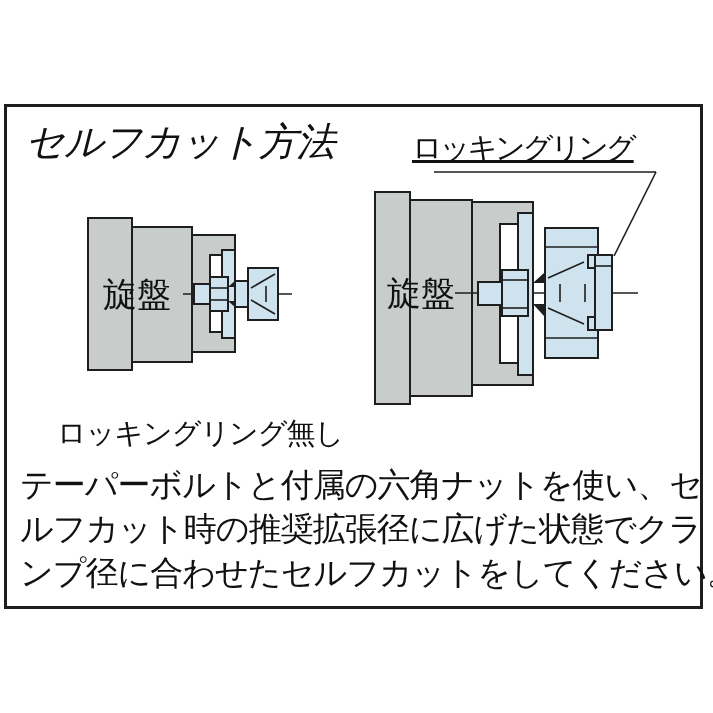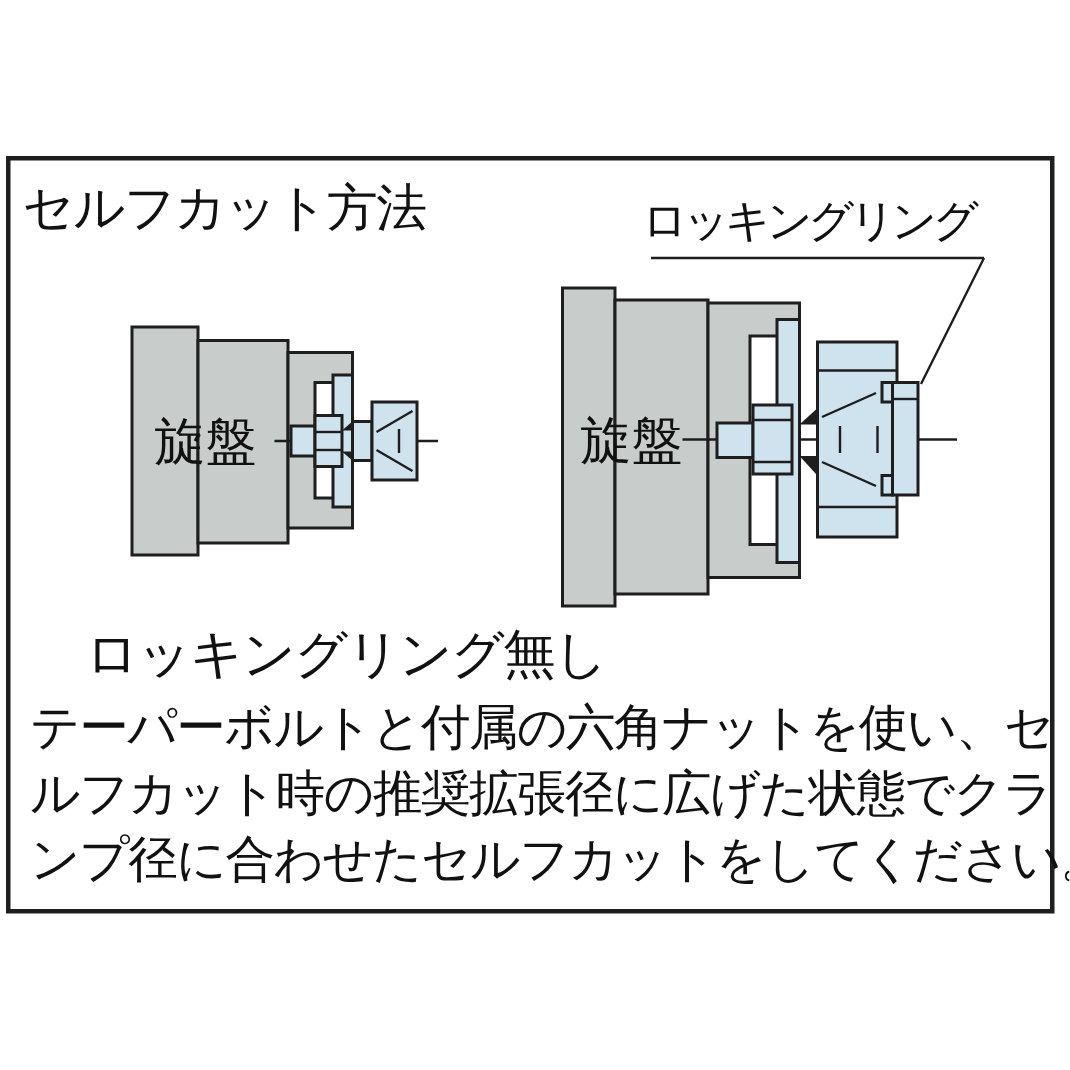--- a/index.html
+++ b/index.html
@@ -8,28 +8,28 @@
     background: var(--background, #fff);
     font-family: "Liberation Sans", "DejaVu Sans", sans-serif;
     color:#111;
   }
   .frame {
     position:absolute; left:4px; top:104px; width:699px; height:505px;
     border:3px solid var(--line-black, #1e1e1e); background:#fff;
     box-sizing:border-box;
   }
   .title {
-    position:absolute; left:15px; top:122px; font-size:34px; line-height:1;
-    letter-spacing:-1px; white-space:nowrap;
+    position:absolute; left:25px; top:122px; font-size:39px; line-height:1;
+    letter-spacing:-1px; white-space:nowrap;font-style:italic;
   }
   .ring-label {
-    position:absolute; left:428px; top:133px; font-size:30px; line-height:1;
-    letter-spacing:-3px; white-space:nowrap;
+    position:absolute; left:412px; top:133px; font-size:30px; line-height:1;
+    letter-spacing:-3px; white-space:nowrap;text-decoration:underline;
   }
-  .caption { position:absolute; top:419px; font-size:35px; line-height:1;
+  .caption { position:absolute; top:419px; font-size:29px; line-height:1;
     letter-spacing:-1px; white-space:nowrap; }
   .caption.left  { left:57px; }
   .caption.right { left:367px; }
   .body-text {
     position:absolute; left:20px; top:463px; font-size:33px; line-height:44px;
     letter-spacing:-1px; white-space:nowrap;
   }
   svg.scene { position:absolute; left:0; top:0; width:713px; height:713px; }
   .metal { fill: var(--metal-gray, #c8ccca); stroke: var(--line-black, #1e1e1e); stroke-width:2; }
   .blue  { fill: var(--part-blue, #cfe3ee);  stroke: var(--line-black, #1e1e1e); stroke-width:2; }

